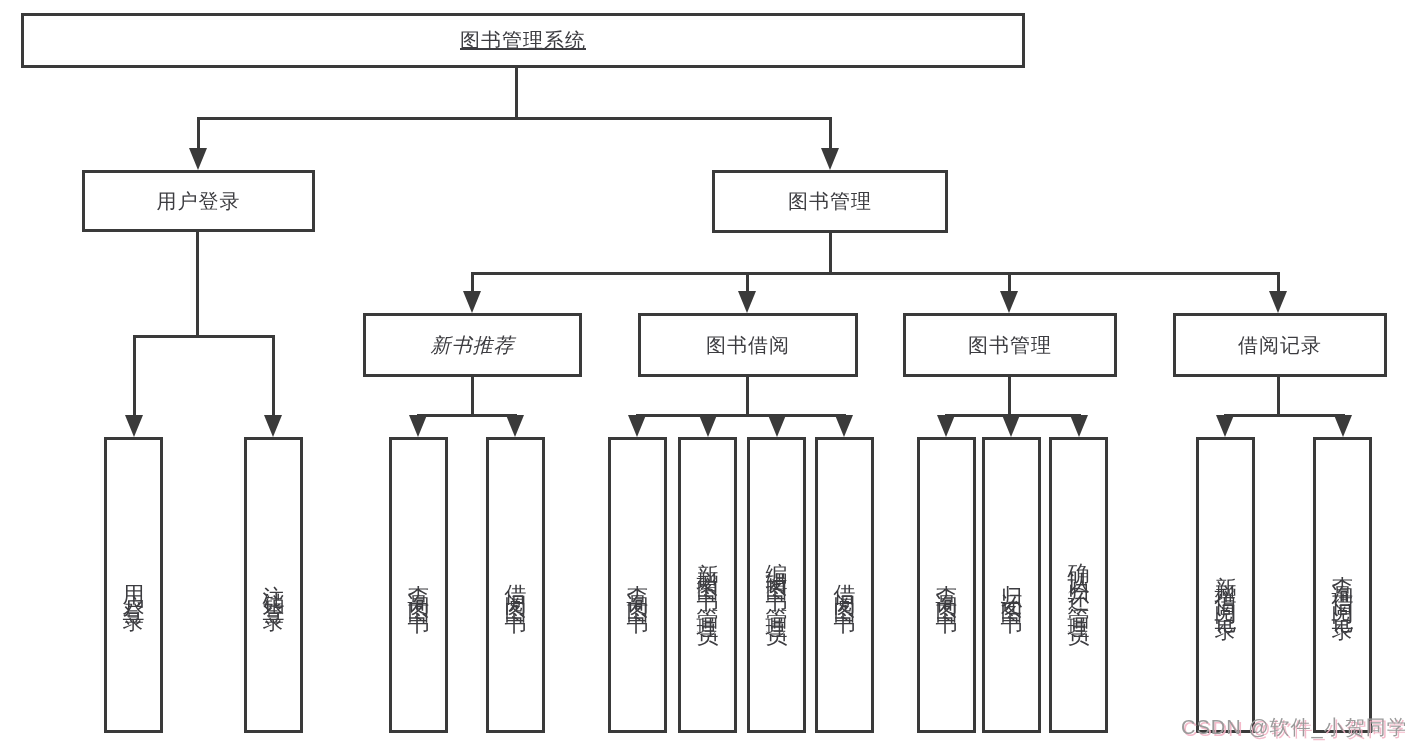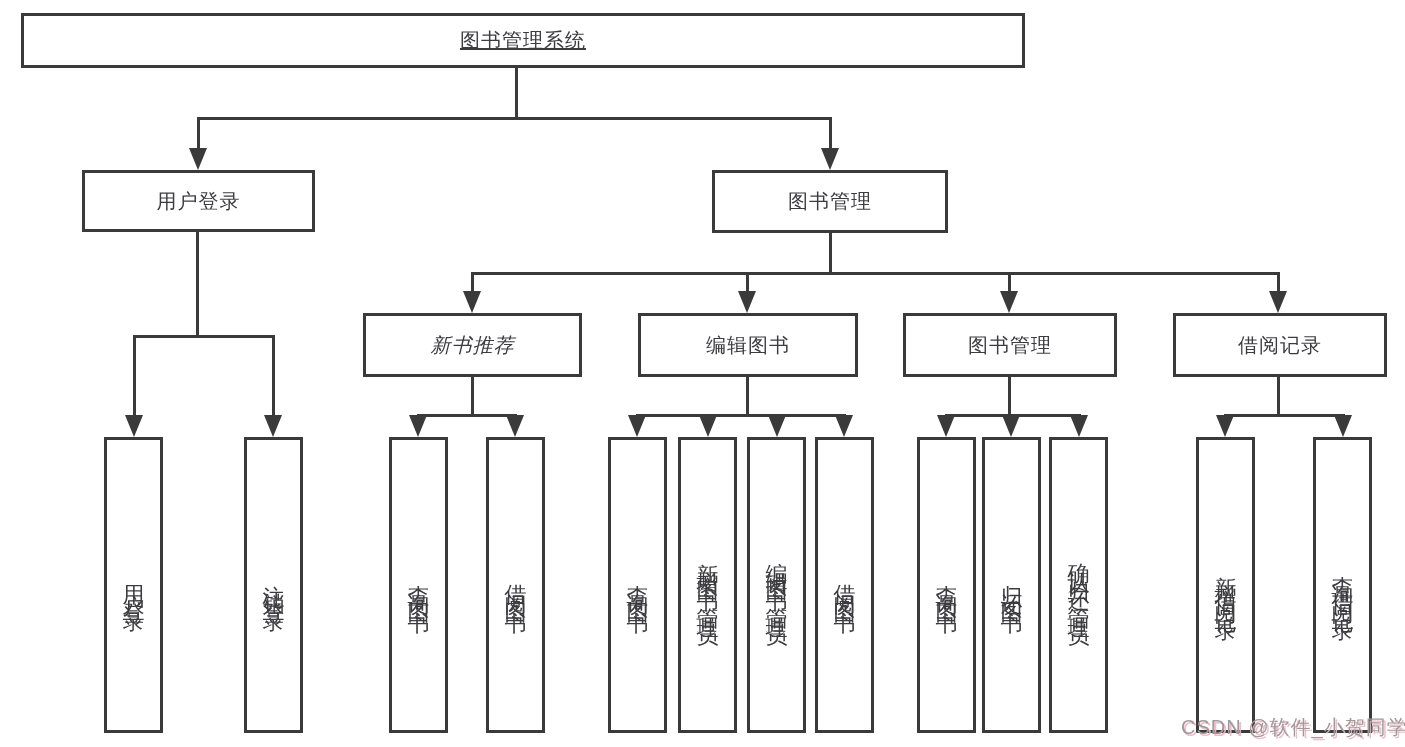--- a/index.html
+++ b/index.html
@@ -98,21 +98,21 @@
   <div class="line" style="left:1277px; top:272px; width:3px; height:21px;"></div>
   <div class="arrow" style="left:463px; top:291px;"></div>
   <div class="arrow" style="left:738px; top:291px;"></div>
   <div class="arrow" style="left:1000px; top:291px;"></div>
   <div class="arrow" style="left:1269px; top:291px;"></div>
 
   <div class="box" style="left:363px; top:313px; width:219px; height:64px;font-style:italic;">
     <span class="hlabel">新书推荐</span>
   </div>
   <div class="box" style="left:638px; top:313px; width:220px; height:64px;">
-    <span class="hlabel">编辑图书</span>
+    <span class="hlabel">图书借阅</span>
   </div>
   <div class="box" style="left:903px; top:313px; width:214px; height:64px;">
     <span class="hlabel">图书管理</span>
   </div>
   <div class="box" style="left:1173px; top:313px; width:214px; height:64px;">
     <span class="hlabel">借阅记录</span>
   </div>
 
   <div class="line" style="left:471px; top:377px; width:3px; height:37px;"></div>
   <div class="line" style="left:417px; top:414px; width:100px; height:3px;"></div>

